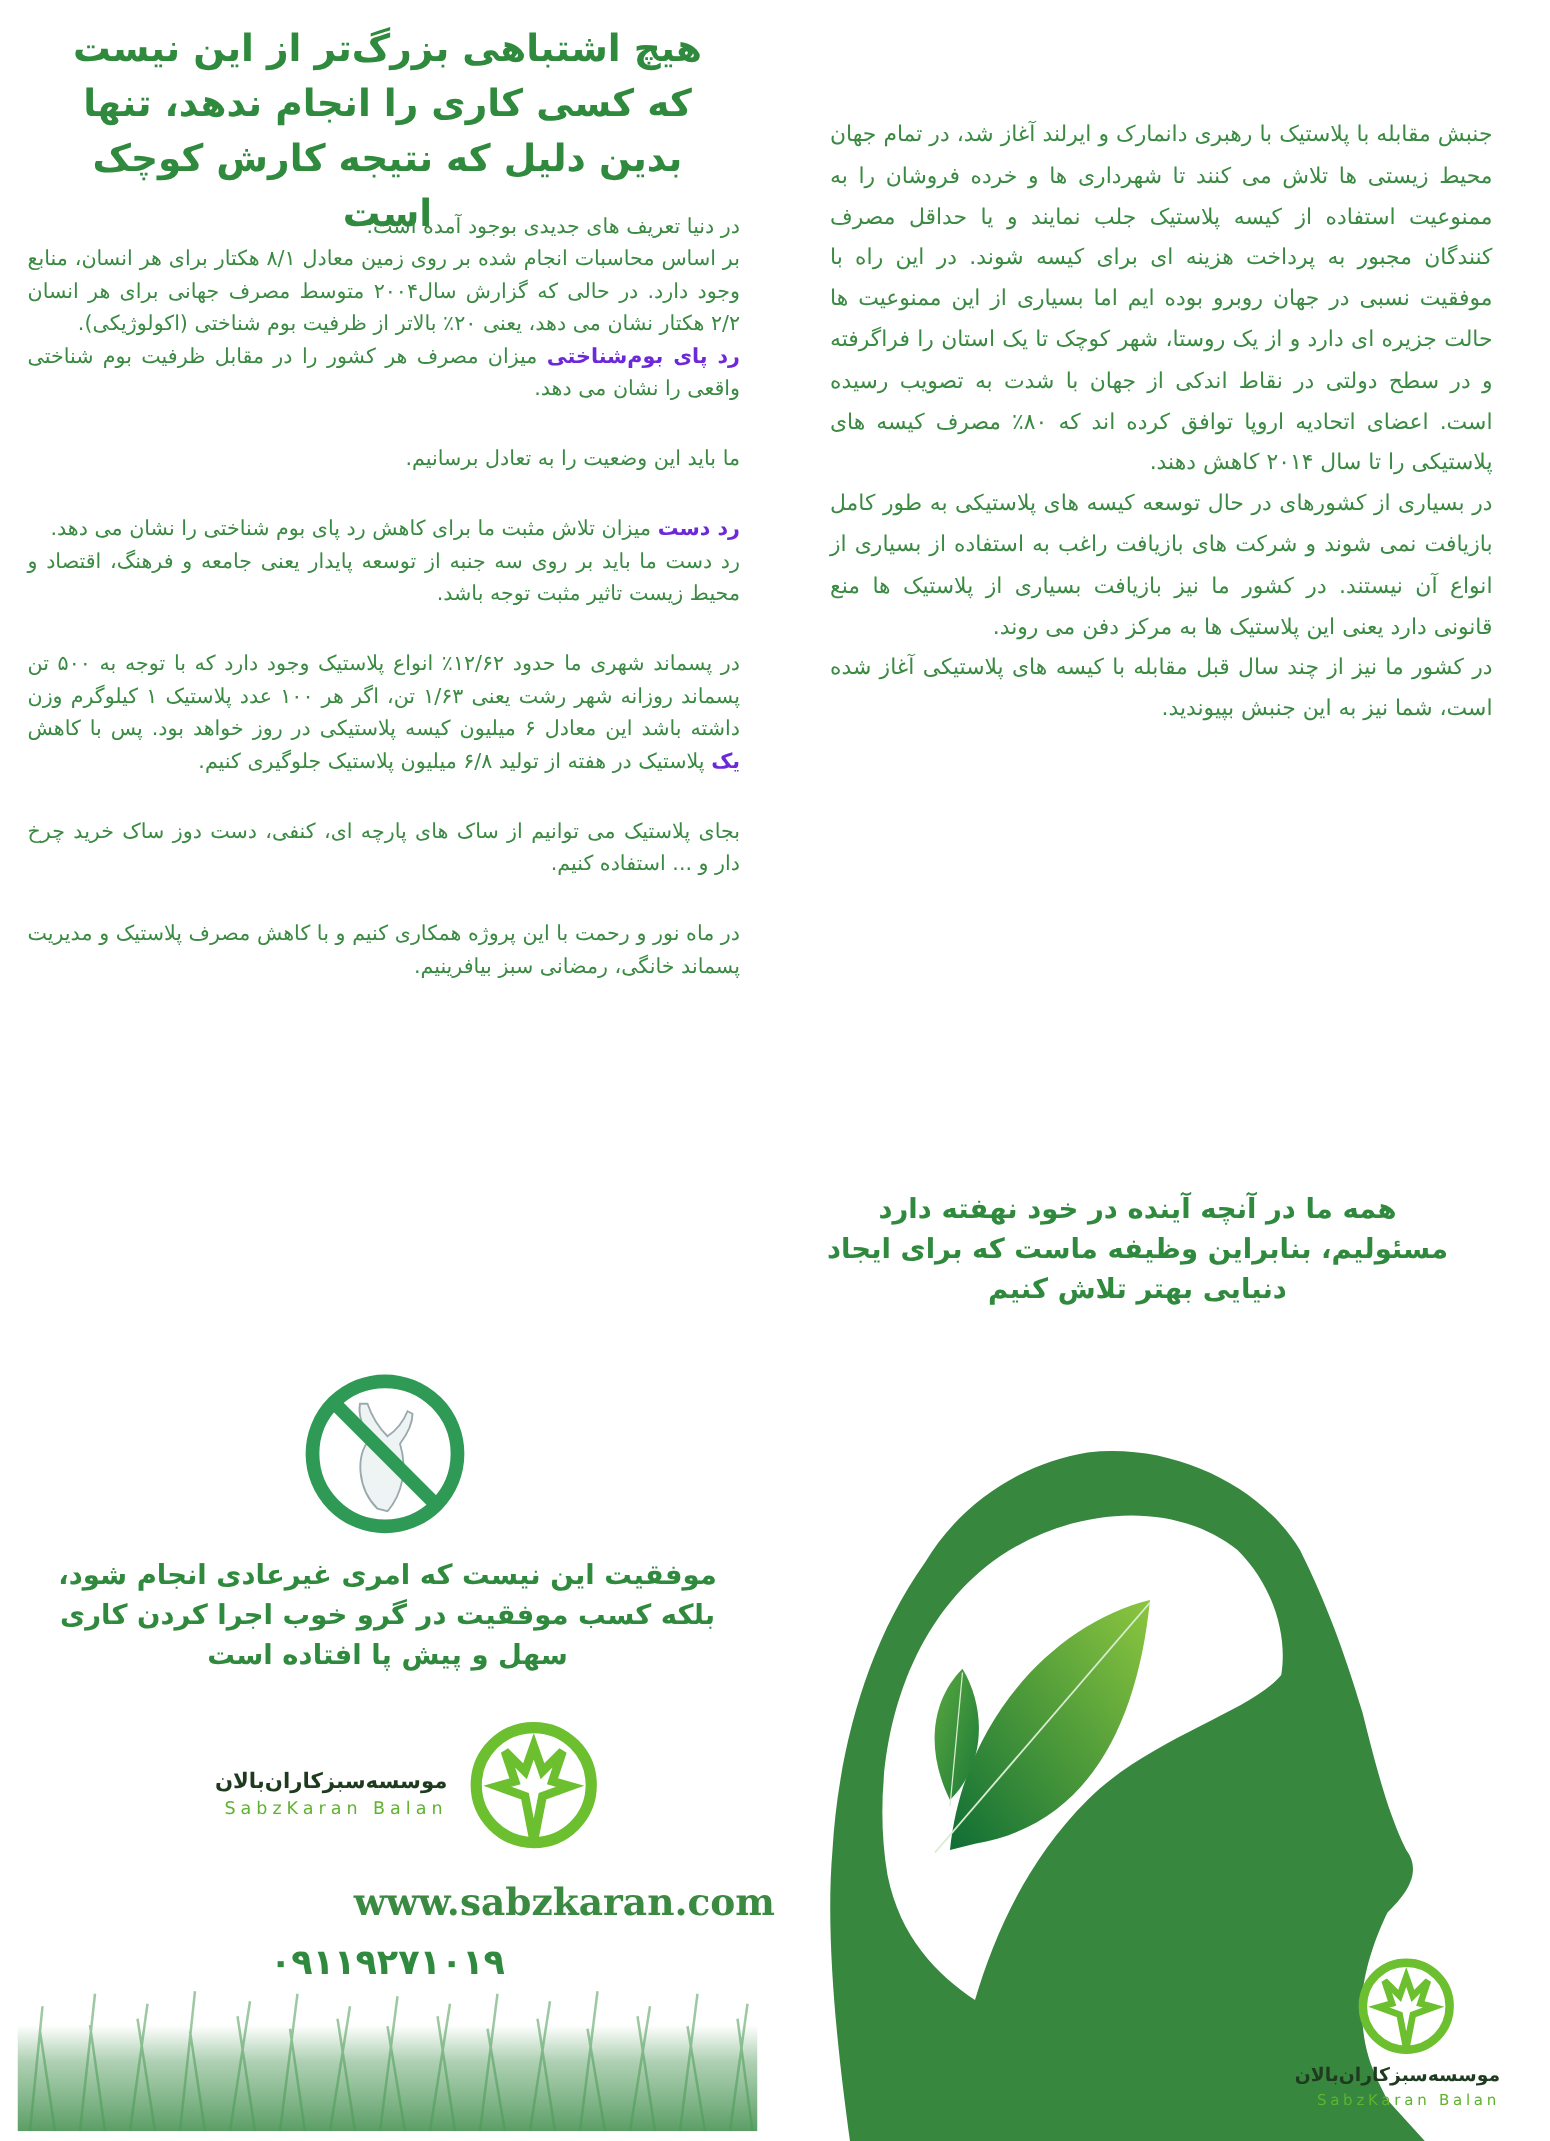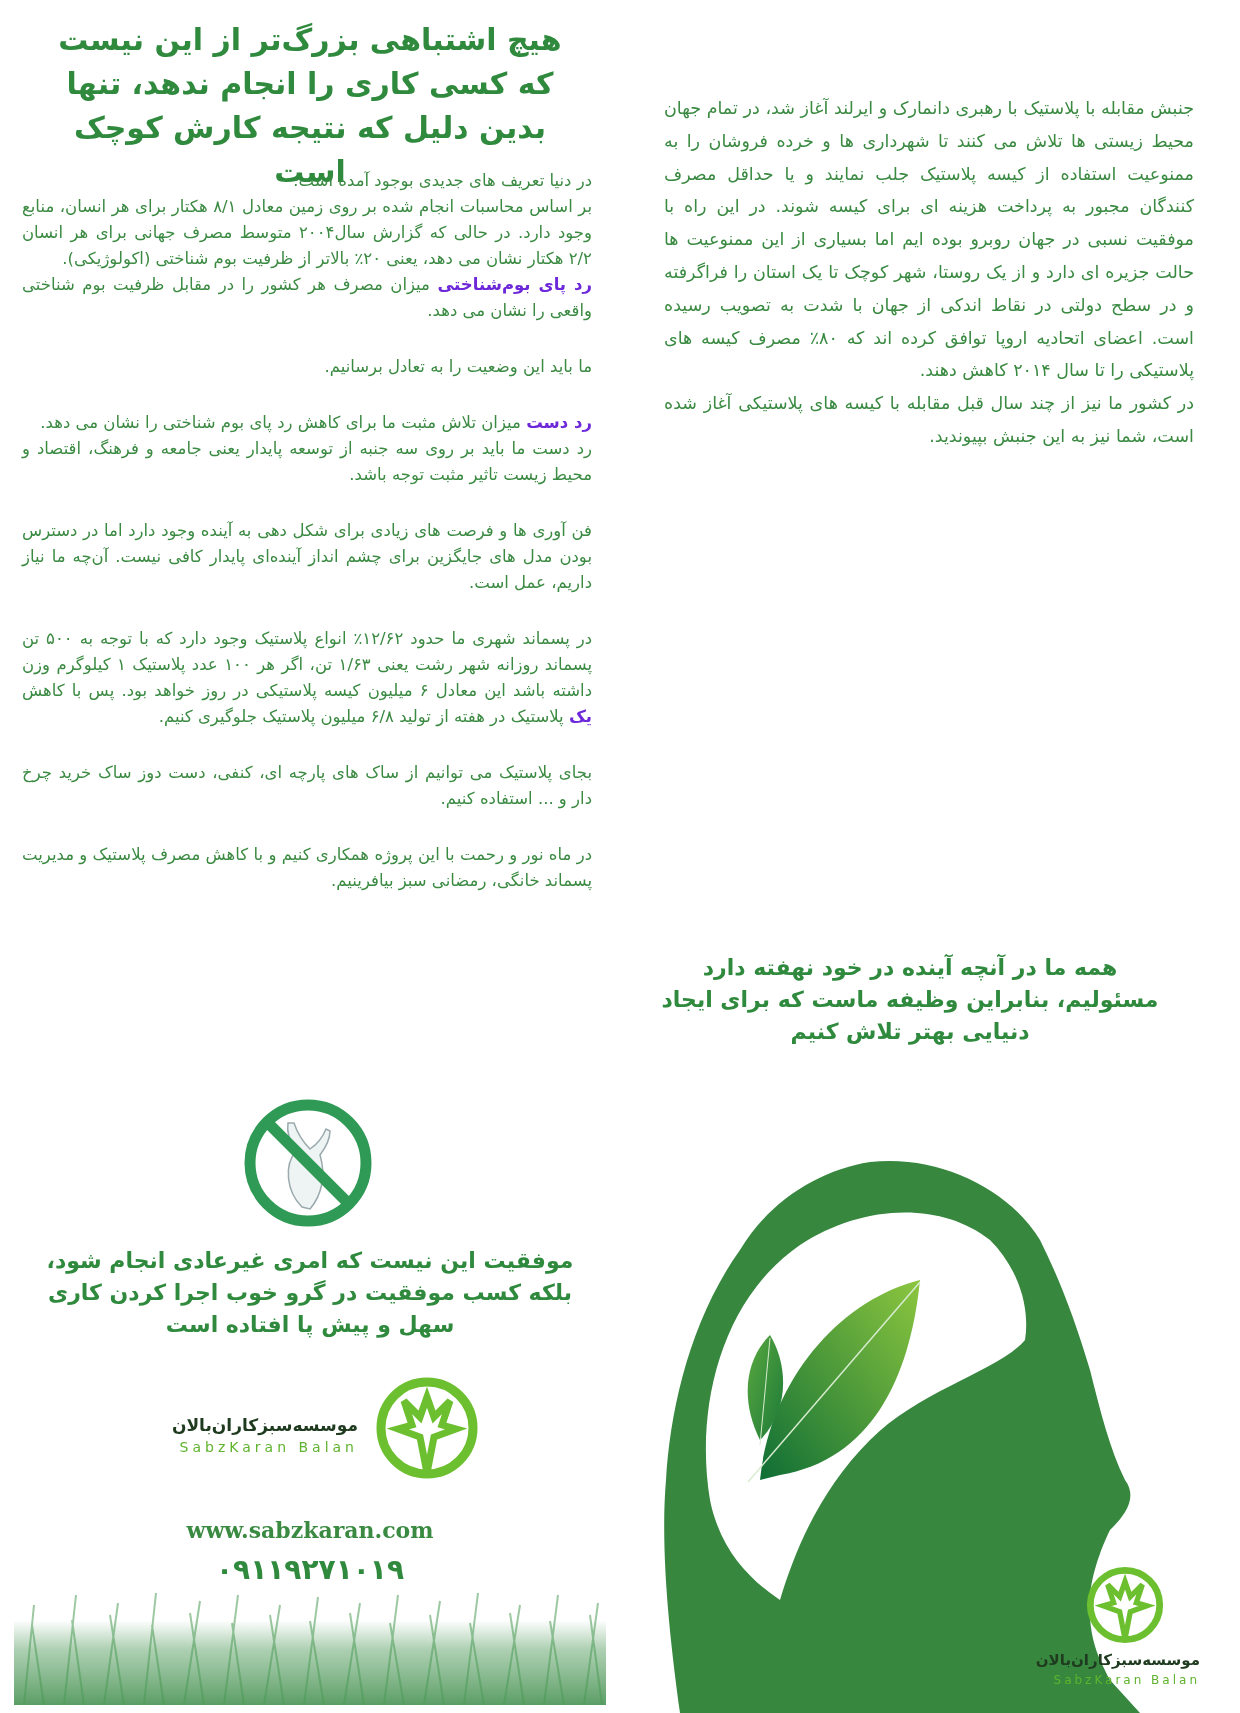--- a/index.html
+++ b/index.html
@@ -23,22 +23,22 @@
   .right-quote { position:absolute; right:80px; width:500px; top:952px; font-size:22px; line-height:32px; }
   .left-quote { position:absolute; left:30px; width:560px; top:1245px; font-size:22px; line-height:32px; }
 
   .nobag { position:absolute; left:240px; top:1095px; width:136px; height:136px; }
 
   .logo-row { position:absolute; left:140px; top:1375px; width:340px; height:110px; }
   .logo-circle { position:absolute; right:0; top:0; width:106px; height:106px; }
   .logo-text-fa { position:absolute; right:122px; top:40px; font-size:17px; font-weight:bold; color:#1f3b1f; white-space:nowrap; }
   .logo-text-en { position:absolute; right:122px; top:64px; font-size:14px; letter-spacing:4px; color:#5fb32e; direction:ltr; white-space:nowrap; }
 
-  .website { position:absolute; left:0; width:620px; top:1505px; text-align:center; direction:ltr;
-             font-family:"DejaVu Serif", serif; font-weight:bold; font-size:22px; color:#3a8a42;margin-top:12px; }
+  .website { position:absolute; left:0; width:620px; top:1505px; text-align:right; direction:ltr;
+             font-family:"DejaVu Serif", serif; font-weight:bold; font-size:30px; color:#3a8a42; }
   .phone { position:absolute; left:0; width:620px; top:1553px; text-align:center; direction:ltr;
            font-weight:bold; font-size:28px; color:#2f8a3e; letter-spacing:2px; }
   .grass { position:absolute; left:14px; top:1565px; width:592px; height:140px; }
 
   .head-art { position:absolute; left:0; top:1080px; width:620px; height:633px; }
   .logo-small { position:absolute; right:40px; top:1555px; width:170px; height:150px; }
   .logo-small-circle { position:absolute; left:55px; top:10px; width:80px; height:80px; }
   .logo-small-fa { position:absolute; right:0; top:96px; font-size:15px; font-weight:bold; color:#1f3b1f; white-space:nowrap; }
   .logo-small-en { position:absolute; right:0; top:118px; font-size:12px; letter-spacing:3px; color:#5fb32e; direction:ltr; white-space:nowrap; }
 </style>
@@ -52,21 +52,20 @@
     <p>
       <span>در دنیا تعریف های جدیدی بوجود آمده است:</span><br>
       <span>بر اساس محاسبات انجام شده بر روی زمین معادل ۸/۱ هکتار برای هر انسان، منابع وجود دارد. در حالی که گزارش سال۲۰۰۴ متوسط مصرف جهانی برای هر انسان ۲/۲ هکتار نشان می دهد، یعنی ۲۰٪ بالاتر از ظرفیت بوم شناختی (اکولوژیکی).</span><br>
       <span class="bold">رد پای بوم‌شناختی</span><span> میزان مصرف هر کشور را در مقابل ظرفیت بوم شناختی واقعی را نشان می دهد.</span>
     </p>
     <p>ما باید این وضعیت را به تعادل برسانیم.</p>
     <p>
       <span class="bold">رد دست</span><span> میزان تلاش مثبت ما برای کاهش رد پای بوم شناختی را نشان می دهد.</span><br>
       <span>رد دست ما باید بر روی سه جنبه از توسعه پایدار یعنی جامعه و فرهنگ، اقتصاد و محیط زیست تاثیر مثبت توجه باشد.</span>
     </p>
-    <p>فن آوری ها و فرصت های زیادی برای شکل دهی به آینده وجود دارد اما در دسترس بودن مدل های جایگزین برای چشم انداز آینده‌ای پایدار کافی نیست. آن‌چه ما نیاز داریم، عمل است.</p>
     <p>
       <span>در پسماند شهری ما حدود ۱۲/۶۲٪ انواع پلاستیک وجود دارد که با توجه به ۵۰۰ تن پسماند روزانه شهر رشت یعنی ۱/۶۳ تن، اگر هر ۱۰۰ عدد پلاستیک ۱ کیلوگرم وزن داشته باشد این معادل ۶ میلیون کیسه پلاستیکی در روز خواهد بود. پس با کاهش </span><span class="bold">یک</span><span> پلاستیک در هفته از تولید ۶/۸ میلیون پلاستیک جلوگیری کنیم.</span>
     </p>
     <p>بجای پلاستیک می توانیم از ساک های پارچه ای، کنفی، دست دوز ساک خرید چرخ دار و ... استفاده کنیم.</p>
     <p>در ماه نور و رحمت با این پروژه همکاری کنیم و با کاهش مصرف پلاستیک و مدیریت پسماند خانگی، رمضانی سبز بیافرینیم.</p>
   </div>
 
   <svg class="nobag" viewBox="0 0 136 136">
     <g fill="none" stroke="#9aa9ad" stroke-width="1.5">
       <path d="M48 28 C46 40 52 50 56 56 C44 70 46 96 62 112 L70 114 C82 100 86 80 80 60 C86 52 90 44 90 36 L86 34 C82 44 76 50 70 54 C64 48 58 40 54 28 Z" fill="#eef4f4"></path>
@@ -101,20 +100,21 @@
     <g stroke="#4a9a55" stroke-width="2" opacity="0.55" fill="none">
       <path d="M10 140 L20 40 M30 140 L18 60 M50 140 L62 30 M70 140 L58 55 M90 140 L104 38 M110 140 L96 50 M130 140 L142 28 M150 140 L138 60 M170 140 L186 36 M190 140 L176 48 M210 140 L224 30 M230 140 L218 58 M250 140 L266 40 M270 140 L256 50 M290 140 L304 32 M310 140 L296 56 M330 140 L346 38 M350 140 L336 48 M370 140 L384 30 M390 140 L376 58 M410 140 L426 36 M430 140 L416 50 M450 140 L464 28 M470 140 L456 58 M490 140 L506 40 M510 140 L496 48 M530 140 L544 30 M550 140 L536 56 M570 140 L584 38 M588 140 L576 50"></path>
     </g>
   </svg>
 </div>
 
 <div class="col col-right">
 
   <div class="body-text right-body">
     <p>جنبش مقابله با پلاستیک با رهبری دانمارک و ایرلند آغاز شد، در تمام جهان محیط زیستی ها تلاش می کنند تا شهرداری ها و خرده فروشان را به ممنوعیت استفاده از کیسه پلاستیک جلب نمایند و یا حداقل مصرف کنندگان مجبور به پرداخت هزینه ای برای کیسه شوند. در این راه با موفقیت نسبی در جهان روبرو بوده ایم اما بسیاری از این ممنوعیت ها حالت جزیره ای دارد و از یک روستا، شهر کوچک تا یک استان را فراگرفته و در سطح دولتی در نقاط اندکی از جهان با شدت به تصویب رسیده است. اعضای اتحادیه اروپا توافق کرده اند که ۸۰٪ مصرف کیسه های پلاستیکی را تا سال ۲۰۱۴ کاهش دهند.</p>
+    <p>در بسیاری از کشورهای در حال توسعه کیسه های پلاستیکی به طور کامل بازیافت نمی شوند و شرکت های بازیافت راغب به استفاده از بسیاری از انواع آن نیستند. در کشور ما نیز بازیافت بسیاری از پلاستیک ها منع قانونی دارد یعنی این پلاستیک ها به مرکز دفن می روند.</p>
     <p>در کشور ما نیز از چند سال قبل مقابله با کیسه های پلاستیکی آغاز شده است، شما نیز به این جنبش بپیوندید.</p>
   </div>
 
   <div class="headline right-quote">همه ما در آنچه آینده در خود نهفته دارد مسئولیم، بنابراین وظیفه ماست که برای ایجاد دنیایی بهتر تلاش کنیم</div>
 
   <svg class="head-art" viewBox="0 0 620 633">
     <defs>
       <linearGradient id="leafG" x1="0" y1="1" x2="1" y2="0">
         <stop offset="0" stop-color="#0f6e35"></stop>
         <stop offset="1" stop-color="#8cc63f"></stop>

